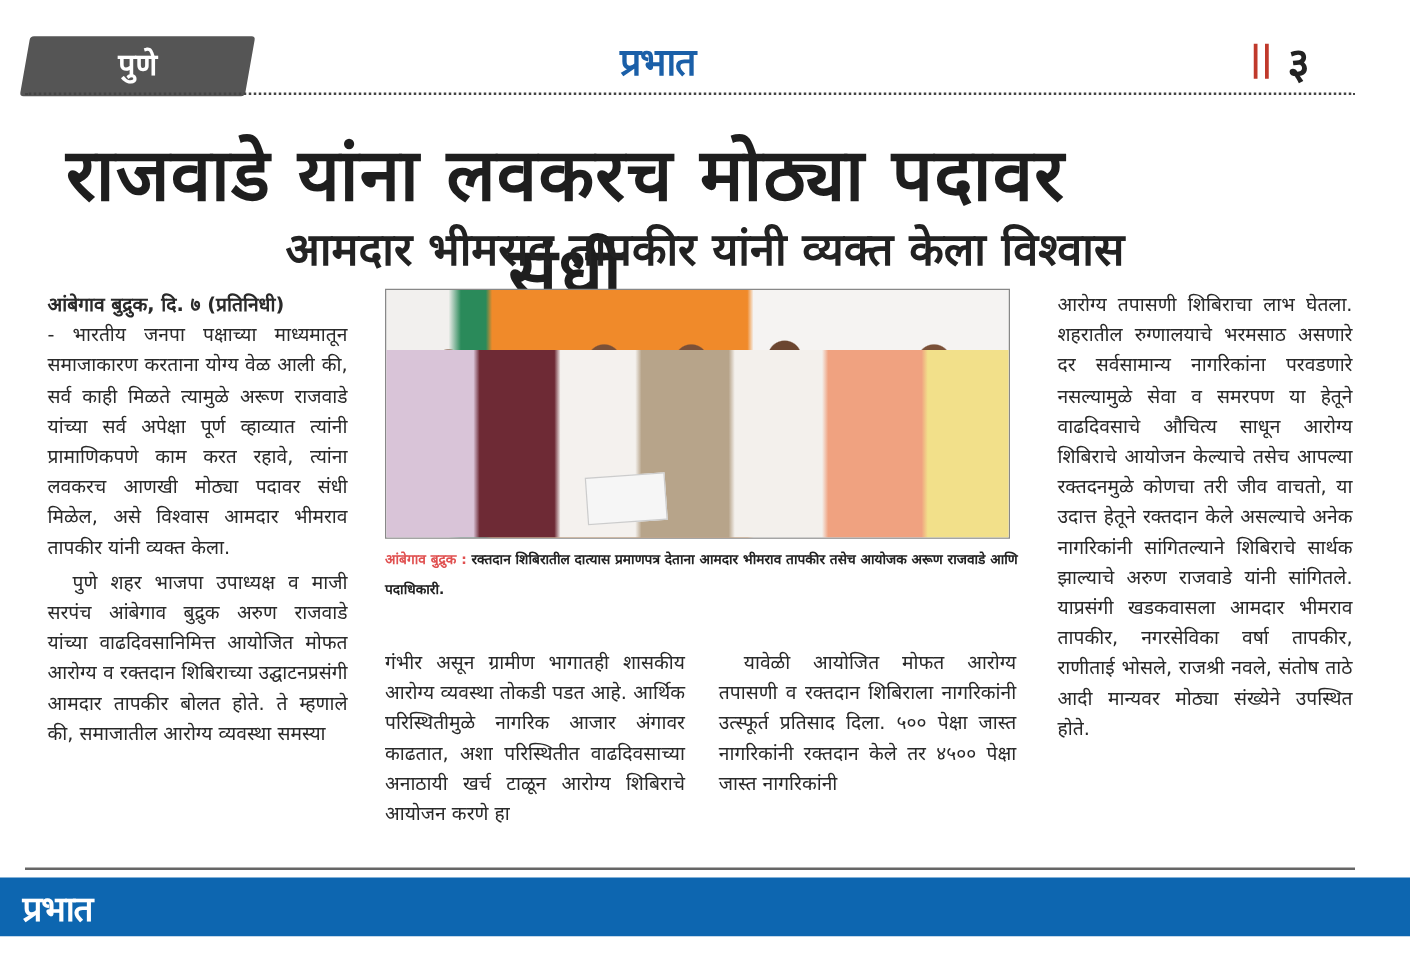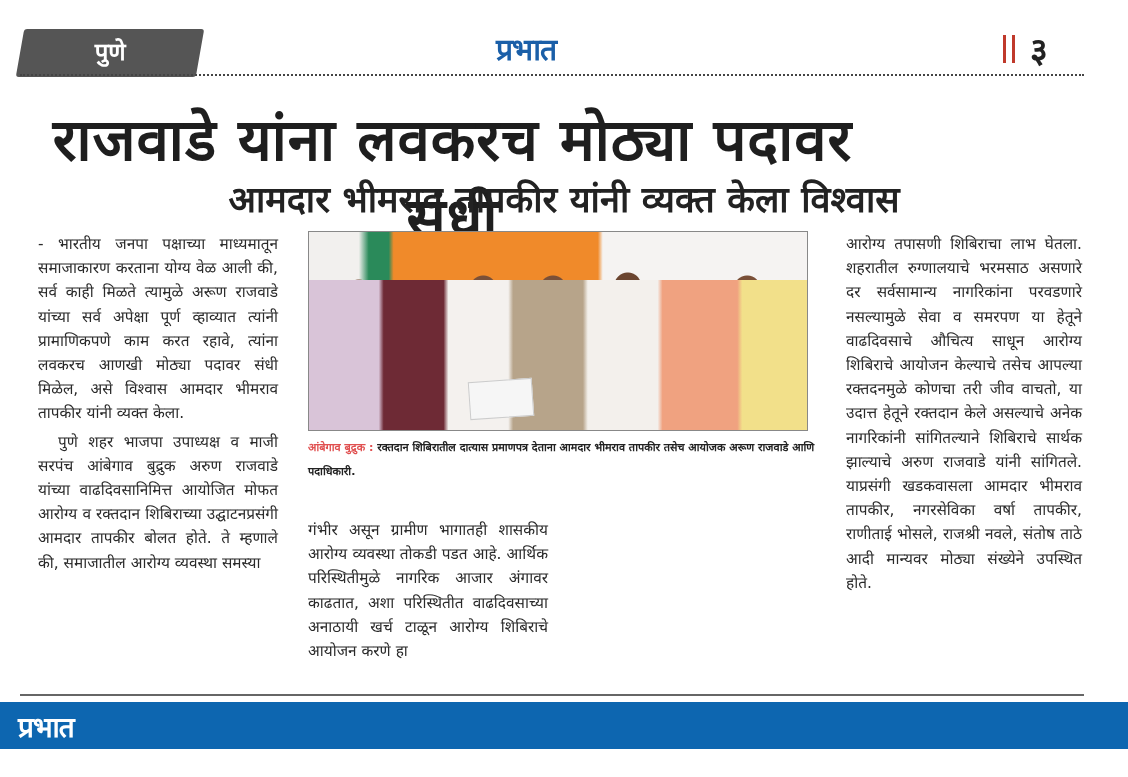--- a/index.html
+++ b/index.html
@@ -91,40 +91,42 @@
 <div class="masthead">
   <span class="mast-logo">प्रभात</span>
 </div>
 <div class="page-bars"></div>
 <div class="page-num">३</div>
 
 <h1 class="headline">राजवाडे यांना लवकरच मोठ्या पदावर संधी</h1>
 <h2 class="subhead">आमदार भीमराव तापकीर यांनी व्यक्त केला विश्वास</h2>
 
 <div class="col" style="left:38px; top:232px; width:240px;">
+  <p><span class="dateline">आंबेगाव बुद्रुक, दि. ७ (प्रतिनिधी)</span></p>
   <p>- भारतीय जनपा पक्षाच्या माध्यमातून समाजाकारण करताना योग्य वेळ आली की, सर्व काही मिळते त्यामुळे अरूण राजवाडे यांच्या सर्व अपेक्षा पूर्ण व्हाव्यात त्यांनी प्रामाणिकपणे काम करत रहावे, त्यांना लवकरच आणखी मोठ्या पदावर संधी मिळेल, असे विश्वास आमदार भीमराव तापकीर यांनी व्यक्त केला.</p>
   <p class="indent" style="margin-top:4px;">पुणे शहर भाजपा उपाध्यक्ष व माजी सरपंच आंबेगाव बुद्रुक अरुण राजवाडे यांच्या वाढदिवसानिमित्त आयोजित मोफत आरोग्य व रक्तदान शिबिराच्या उद्घाटनप्रसंगी आमदार तापकीर बोलत होते. ते म्हणाले की, समाजातील आरोग्य व्यवस्था समस्या</p>
 </div>
 
 <div class="photo">
   <div class="heads"></div>
   <div class="crowd"></div>
   <div class="cert"></div>
 </div>
 
 <div class="caption">
   <span class="cap-loc">आंबेगाव बुद्रुक :</span>
   <span>रक्तदान शिबिरातील दात्यास प्रमाणपत्र देताना आमदार भीमराव तापकीर तसेच आयोजक अरूण राजवाडे आणि पदाधिकारी.</span>
 </div>
 
 <div class="col" style="left:308px; top:518px; width:240px;">
   <p>गंभीर असून ग्रामीण भागातही शासकीय आरोग्य व्यवस्था तोकडी पडत आहे. आर्थिक परिस्थितीमुळे नागरिक आजार अंगावर काढतात, अशा परिस्थितीत वाढदिवसाच्या अनाठायी खर्च टाळून आरोग्य शिबिराचे आयोजन करणे हा</p>
 </div>
 
 <div class="col" style="left:575px; top:518px; width:238px;">
+  <p class="indent">यावेळी आयोजित मोफत आरोग्य तपासणी व रक्तदान शिबिराला नागरिकांनी उत्स्फूर्त प्रतिसाद दिला. ५०० पेक्षा जास्त नागरिकांनी रक्तदान केले तर ४५०० पेक्षा जास्त नागरिकांनी</p>
 </div>
 
 <div class="col" style="left:802px; top:232px; width:236px;margin-left:44px;">
   <p>आरोग्य तपासणी शिबिराचा लाभ घेतला. शहरातील रुग्णालयाचे भरमसाठ असणारे दर सर्वसामान्य नागरिकांना परवडणारे नसल्यामुळे सेवा व समरपण या हेतूने वाढदिवसाचे औचित्य साधून आरोग्य शिबिराचे आयोजन केल्याचे तसेच आपल्या रक्तदनमुळे कोणचा तरी जीव वाचतो, या उदात्त हेतूने रक्तदान केले असल्याचे अनेक नागरिकांनी सांगितल्याने शिबिराचे सार्थक झाल्याचे अरुण राजवाडे यांनी सांगितले. याप्रसंगी खडकवासला आमदार भीमराव तापकीर, नगरसेविका वर्षा तापकीर, राणीताई भोसले, राजश्री नवले, संतोष ताठे आदी मान्यवर मोठ्या संख्येने उपस्थित होते.</p>
 </div>
 
 <div class="bottom-rule"></div>
 
 <div class="footer-bar">
   <span class="footer-logo">प्रभात</span>

